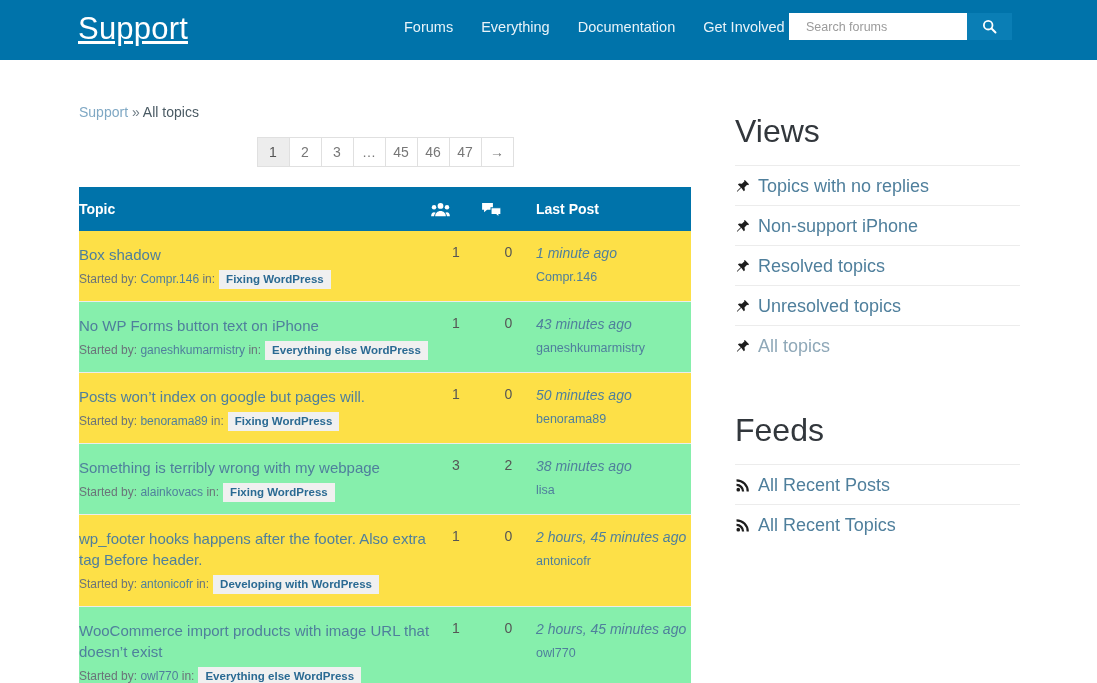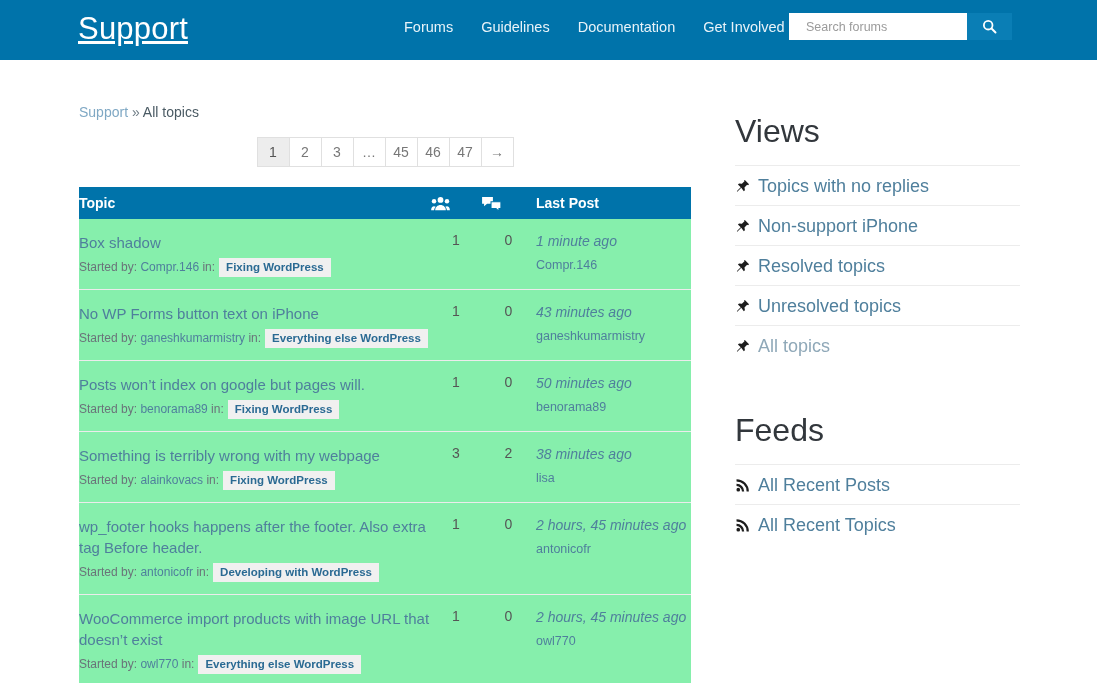--- a/index.html
+++ b/index.html
@@ -128,33 +128,33 @@
   }
   .pagination .next { color: #777; }
 
   
   .topic-table { width: 612px; border-collapse: collapse; }
   .topic-table thead th {
     background: #0073aa;
     color: #fff;
     font-size: 14px;
     font-weight: 700;
-    height: 32px;
+    height: 44px;
     text-align: left;
     padding: 0;
     vertical-align: middle;
   }
   th.col-topic { padding-left: 9px; width: 352px; }
   th.col-voices { width: 50px; text-align: center; }
   th.col-replies { width: 55px; text-align: center; }
   th.col-last { width: 155px; padding-left: 10px; }
   th.col-voices svg, th.col-replies svg { display: inline-block; vertical-align: middle; }
 
   .topic-table tbody tr { border-bottom: 1px solid #ececec; }
-  .topic-table tbody tr.even { background: #86efac; }
+  .topic-table tbody tr.even { background: #fde047; }
   .topic-table tbody tr.odd  { background: #86efac; }
   .topic-table tbody td {
     padding: 13px 0 12px 0;
     vertical-align: top;
   }
   td.c-topic { padding-left: 9px; padding-right: 14px; }
   td.c-voices, td.c-replies { text-align: center; font-size: 14px; color: #555; padding-top: 14px; }
   td.c-last { padding-left: 10px; padding-right: 8px; }
 
   .topic-title {
@@ -234,21 +234,21 @@
   .side-list.feeds li { height: 40px; }
 </style>
 </head>
 <body>
 
 <div class="site-header">
   <a class="site-title" href="#">Support</a>
 
   <nav class="main-nav">
     <a href="#">Forums</a>
-    <a href="#">Guidelines</a>
+    <a href="#">Everything</a>
     <a href="#">Documentation</a>
     <a href="#">Get Involved</a>
   </nav>
 
   <div class="search-wrap">
     <input class="search-input" type="text" placeholder="Search forums" style="">
     <button class="search-btn">
       <span>
         <svg width="15" height="15" viewBox="0 0 16 16">
           <circle cx="6.6" cy="6.6" r="4.6" fill="none" stroke="#ffffff" stroke-width="1.9"></circle>

